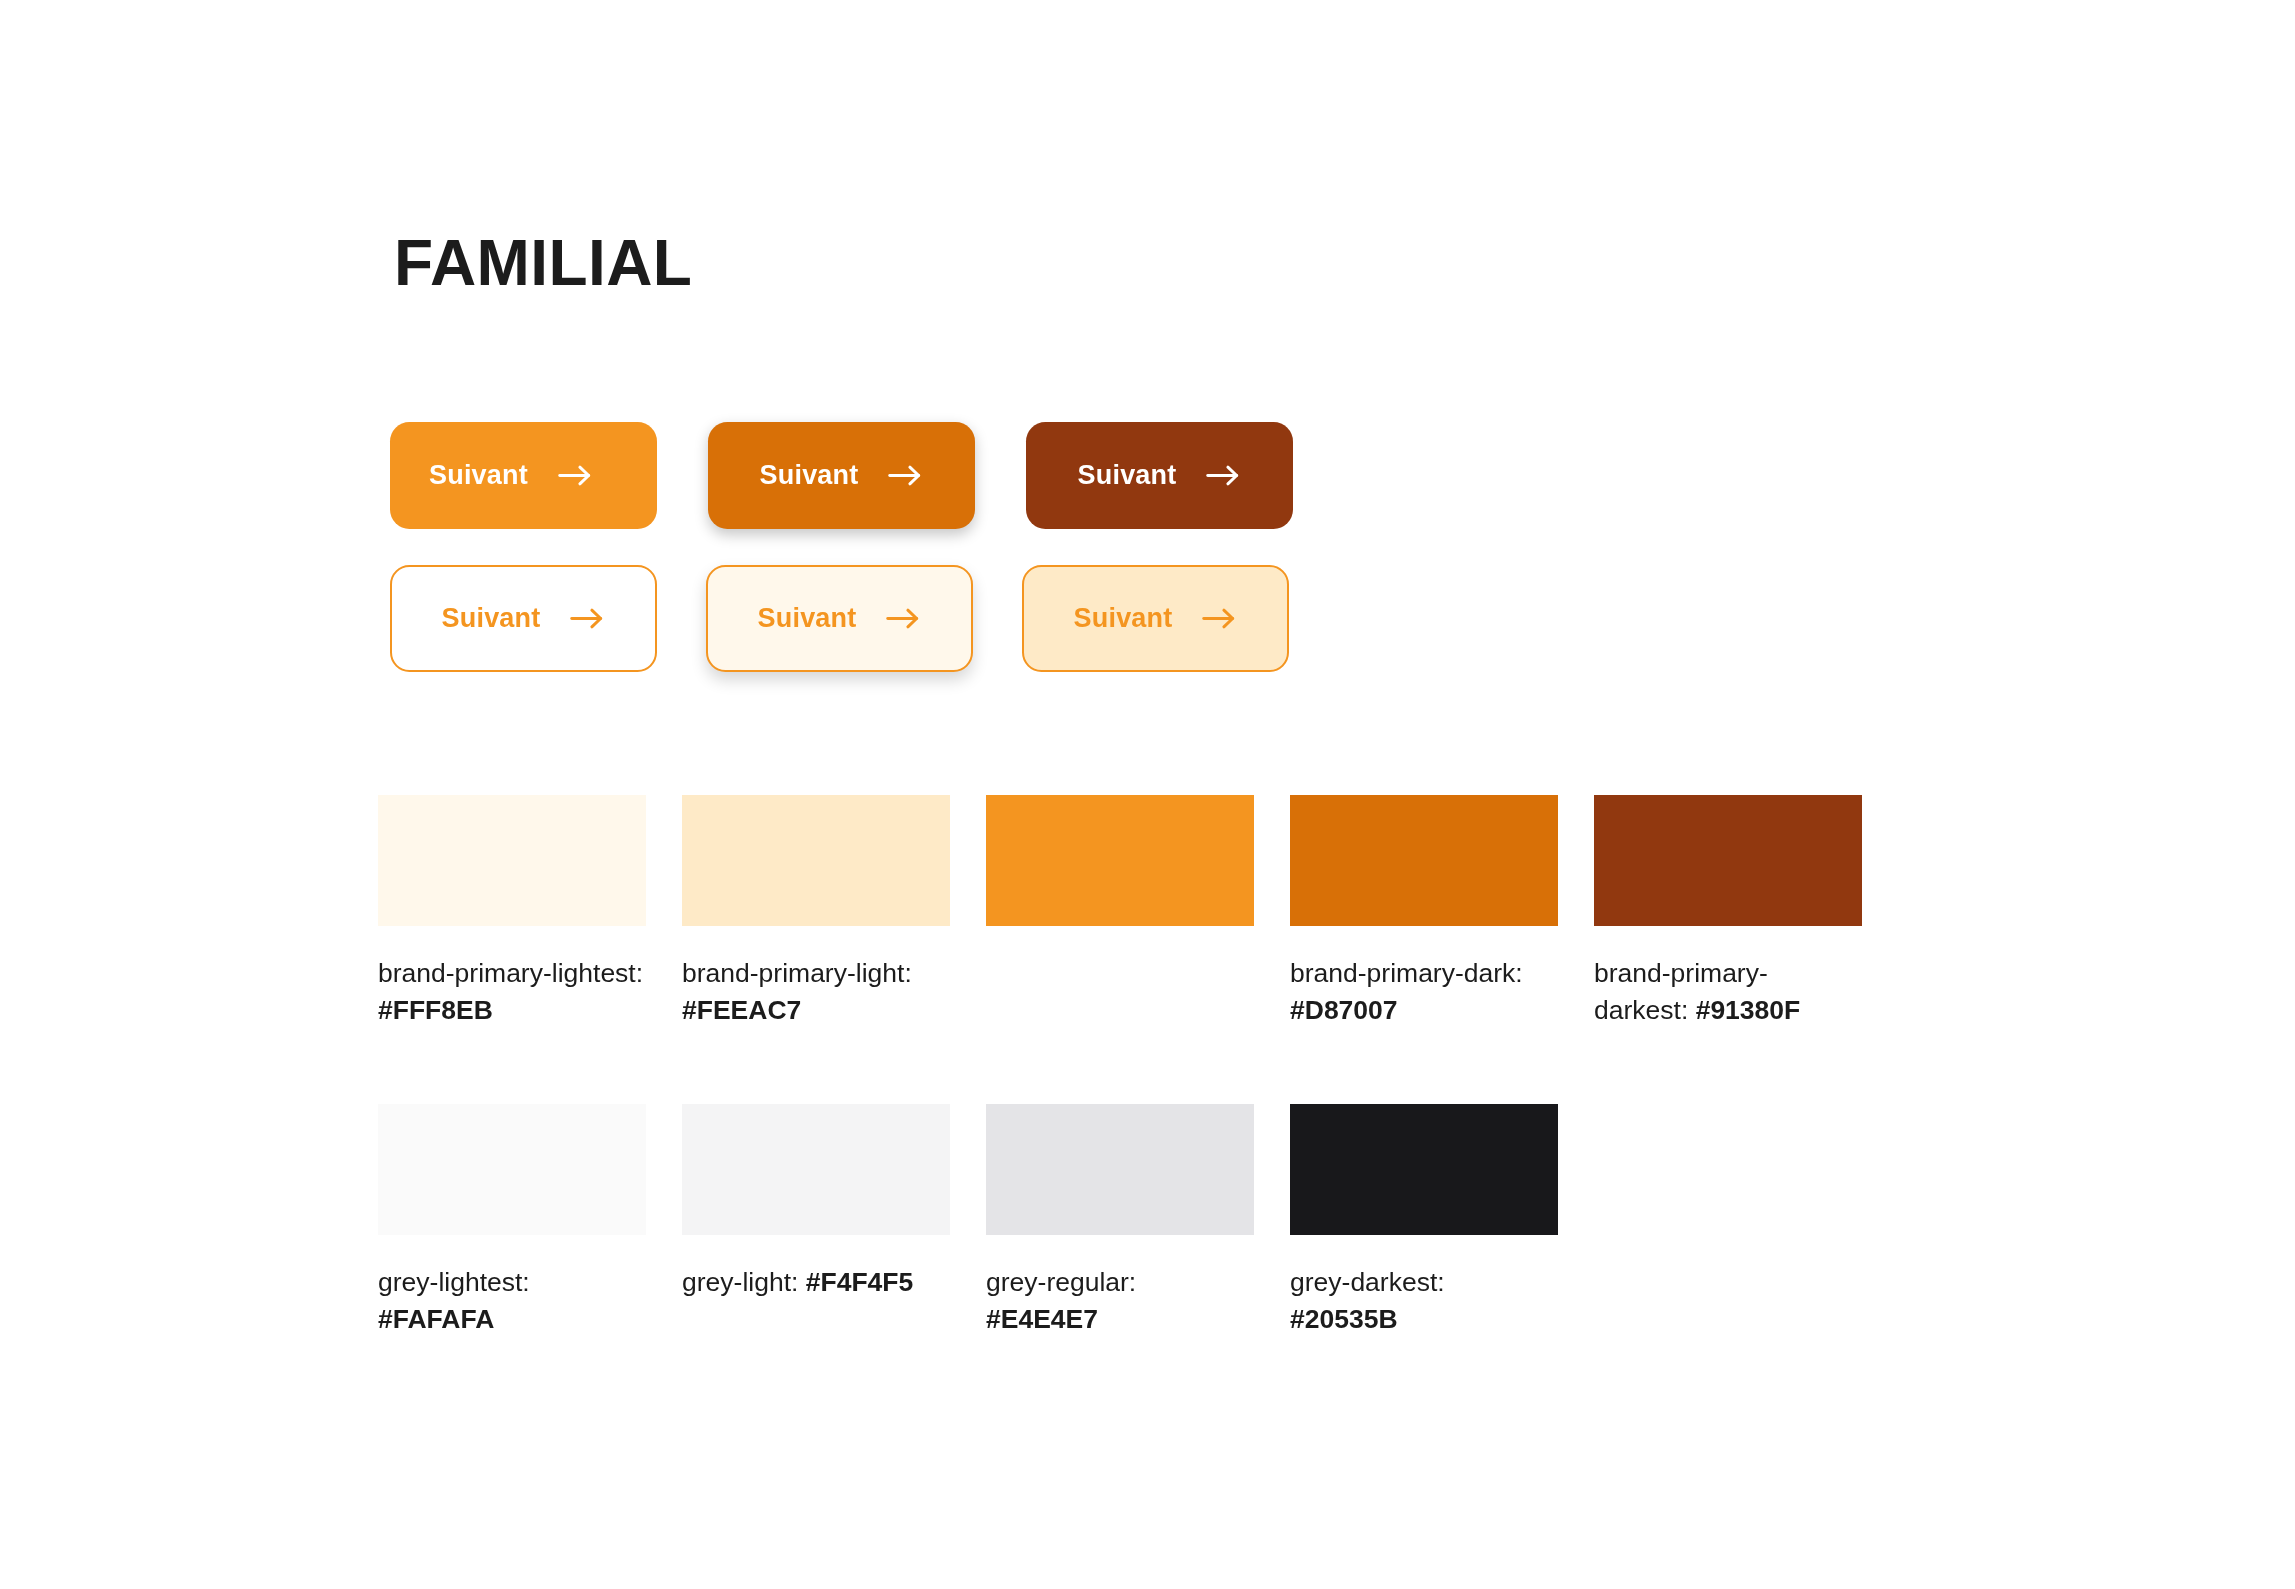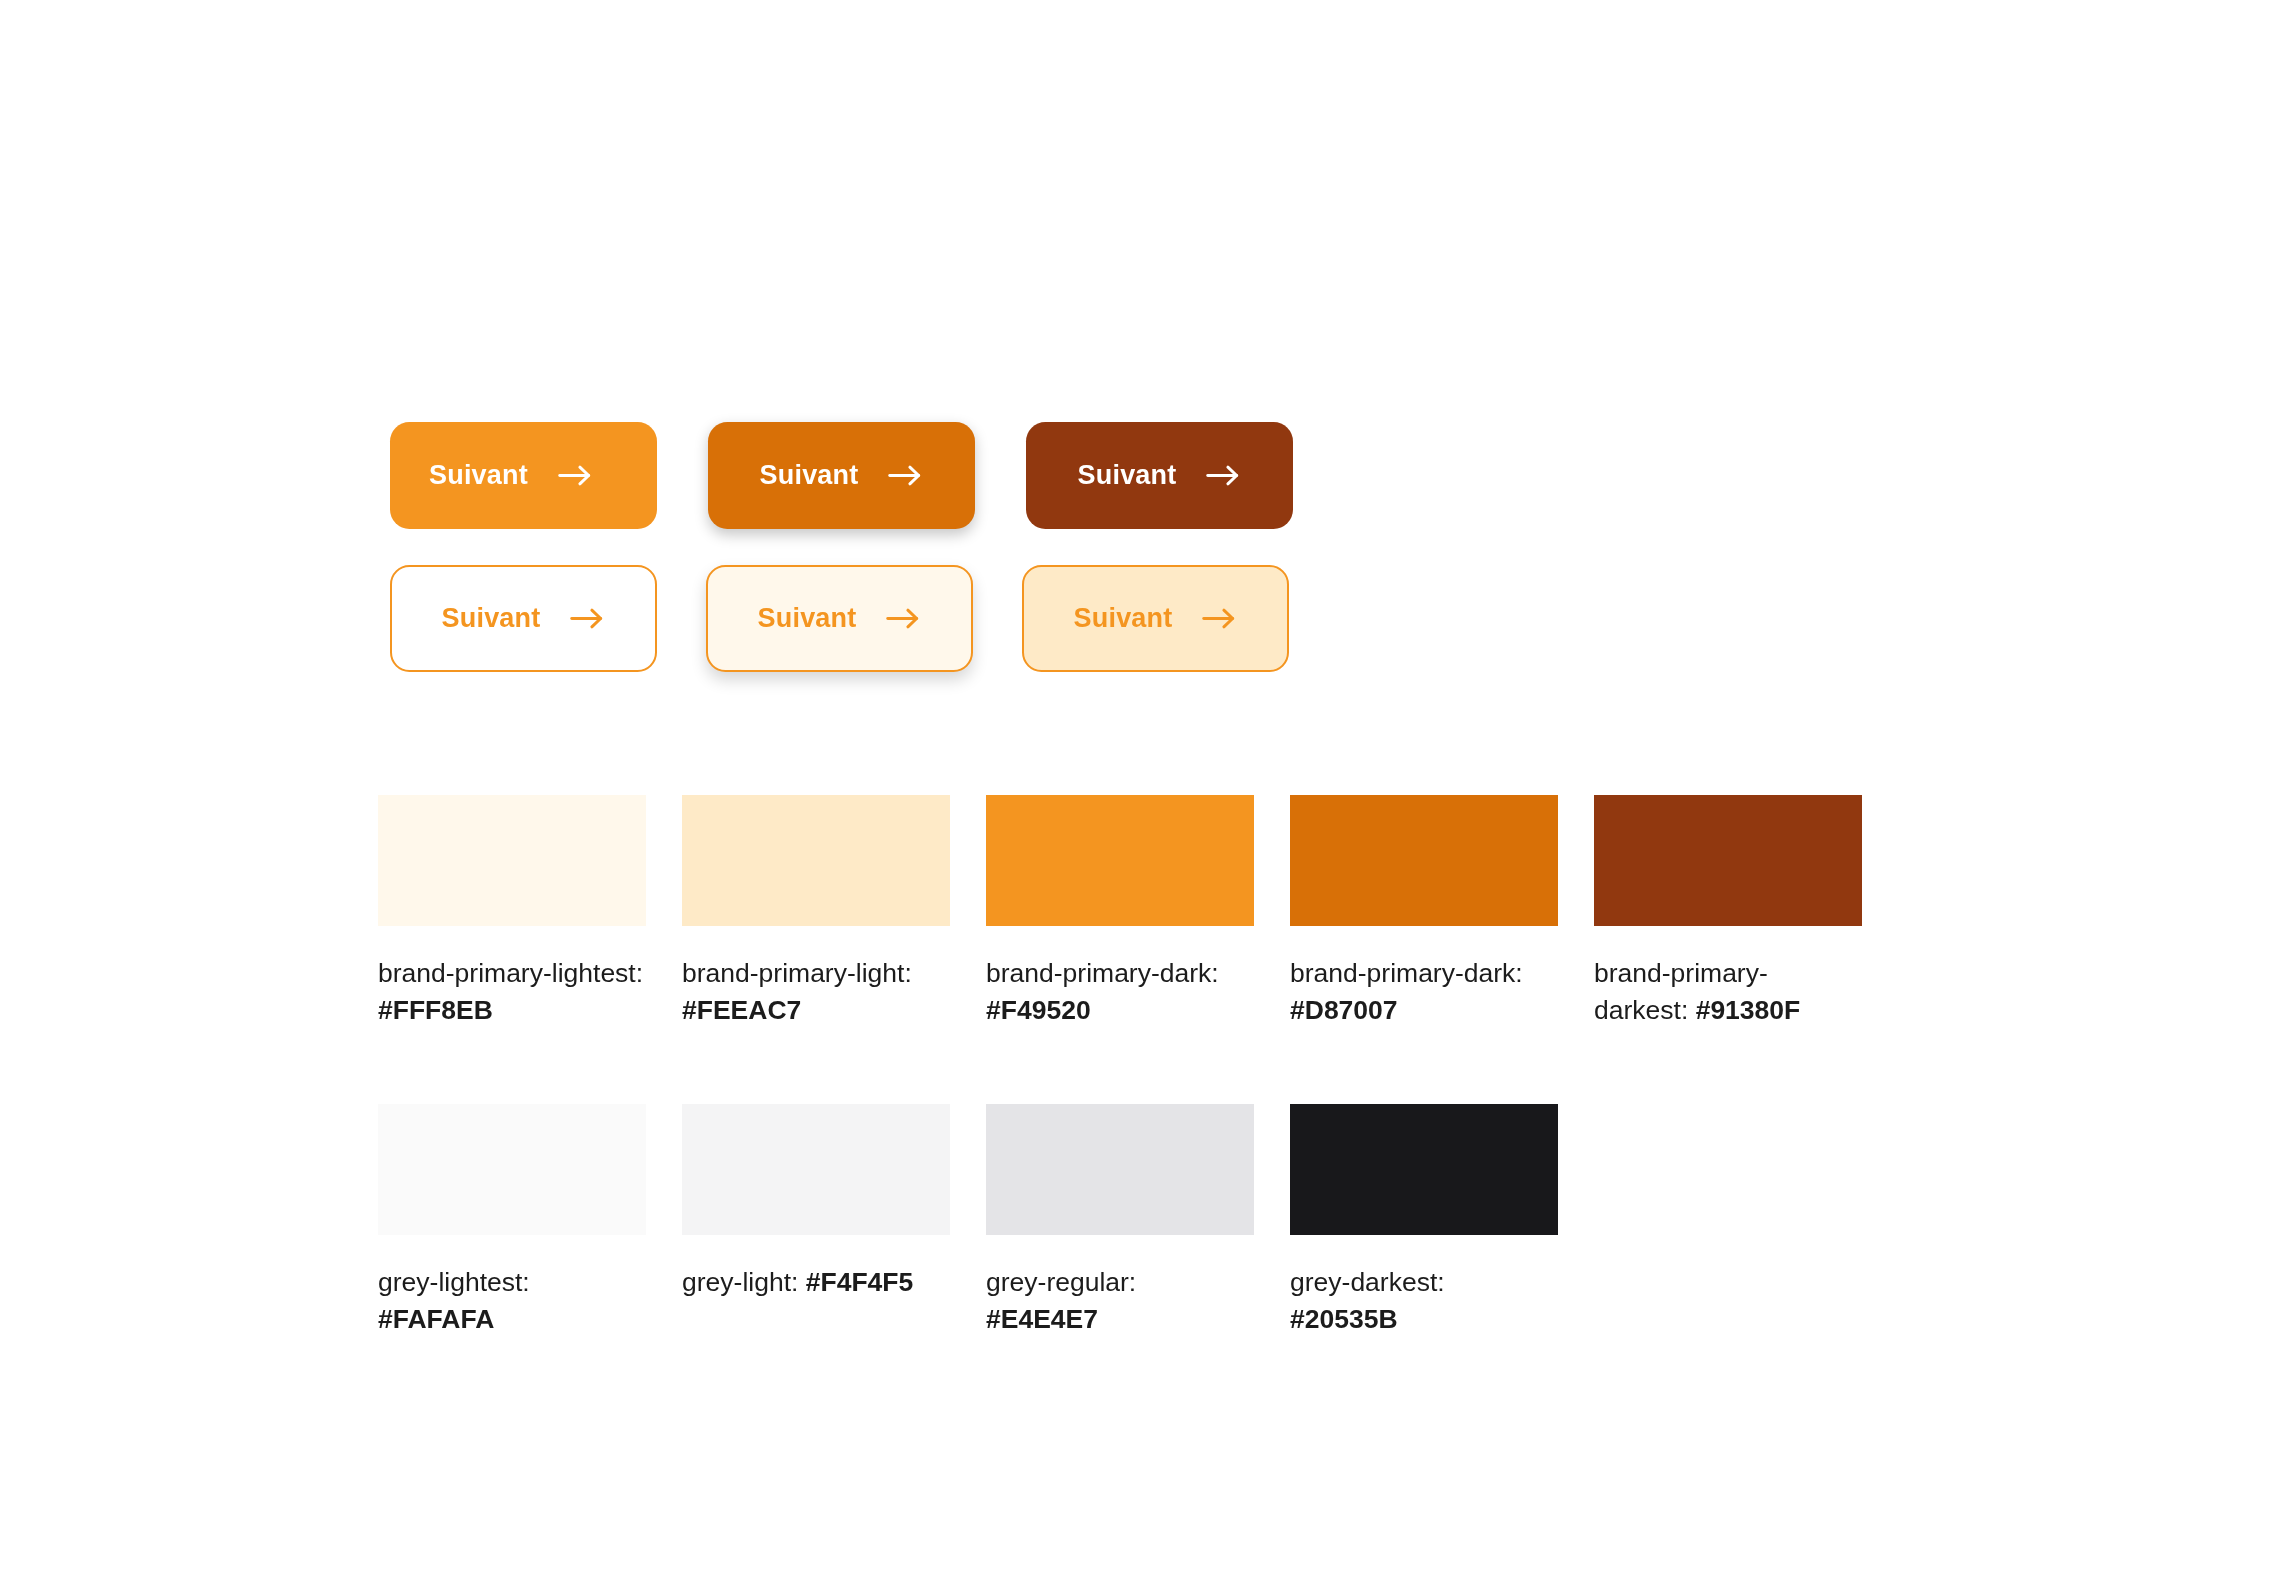--- a/index.html
+++ b/index.html
@@ -149,20 +149,21 @@
 </head>
 <body>
 
 <div id="page">
 
   <div id="glow-halo"></div>
   <div id="card"></div>
 
   <div id="content">
 
+    <h1 id="page-title">FAMILIAL</h1>
 
     <div class="btn-row" id="btn-row-filled">
         <button class="btn btn-fill-a">
           <span>Suivant</span>
           <span class="arrow">
             <svg width="35" height="23" viewBox="0 0 40 26" fill="none" aria-hidden="true">
               <path d="M2 13 H35" stroke="currentColor" stroke-width="3.4" stroke-linecap="round"></path>
               <path d="M25 3.5 L35 13 L25 22.5" stroke="currentColor" stroke-width="3.4" stroke-linecap="round" stroke-linejoin="round"></path>
             </svg>
           </span>
@@ -220,21 +221,20 @@
         <div class="swatch-cell">
           <div class="swatch-chip" style="background: rgb(255, 248, 235);"></div>
           <div class="swatch-label"><span>brand-primary-lightest:</span> <span class="hex">#FFF8EB</span></div>
         </div>
         <div class="swatch-cell">
           <div class="swatch-chip" style="background: rgb(254, 234, 199);"></div>
           <div class="swatch-label"><span>brand-primary-light:</span> <span class="hex">#FEEAC7</span></div>
         </div>
         <div class="swatch-cell">
           <div class="swatch-chip" style="background: rgb(244, 149, 32);"></div>
-          <div class="swatch-label"><span>brand-primary-dark:</span> <span class="hex">#F49520</span></div>
         </div>
         <div class="swatch-cell">
           <div class="swatch-chip" style="background: rgb(216, 112, 7);"></div>
           <div class="swatch-label"><span>brand-primary-dark:</span> <span class="hex">#D87007</span></div>
         </div>
         <div class="swatch-cell">
           <div class="swatch-chip" style="background: rgb(145, 56, 15);"></div>
           <div class="swatch-label"><span>brand-primary-darkest:</span> <span class="hex">#91380F</span></div>
         </div>
       </div>

